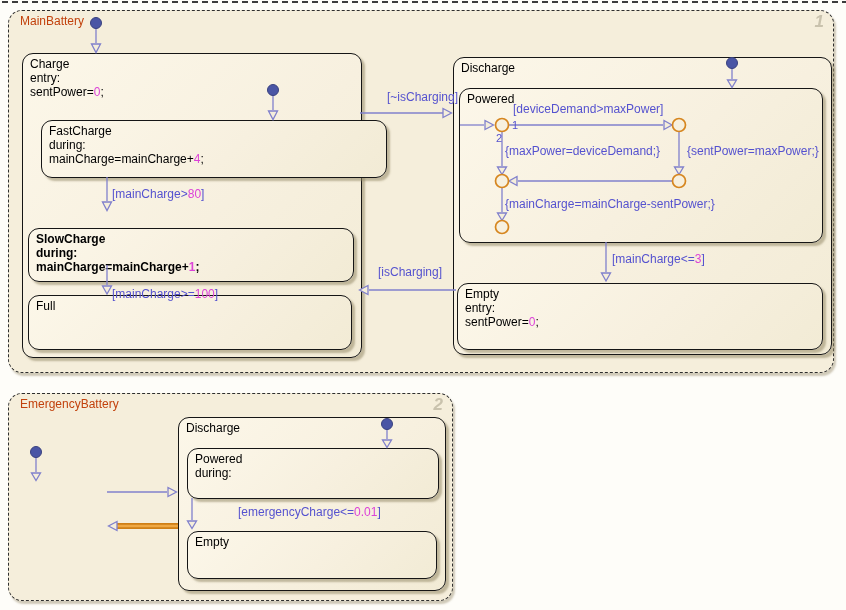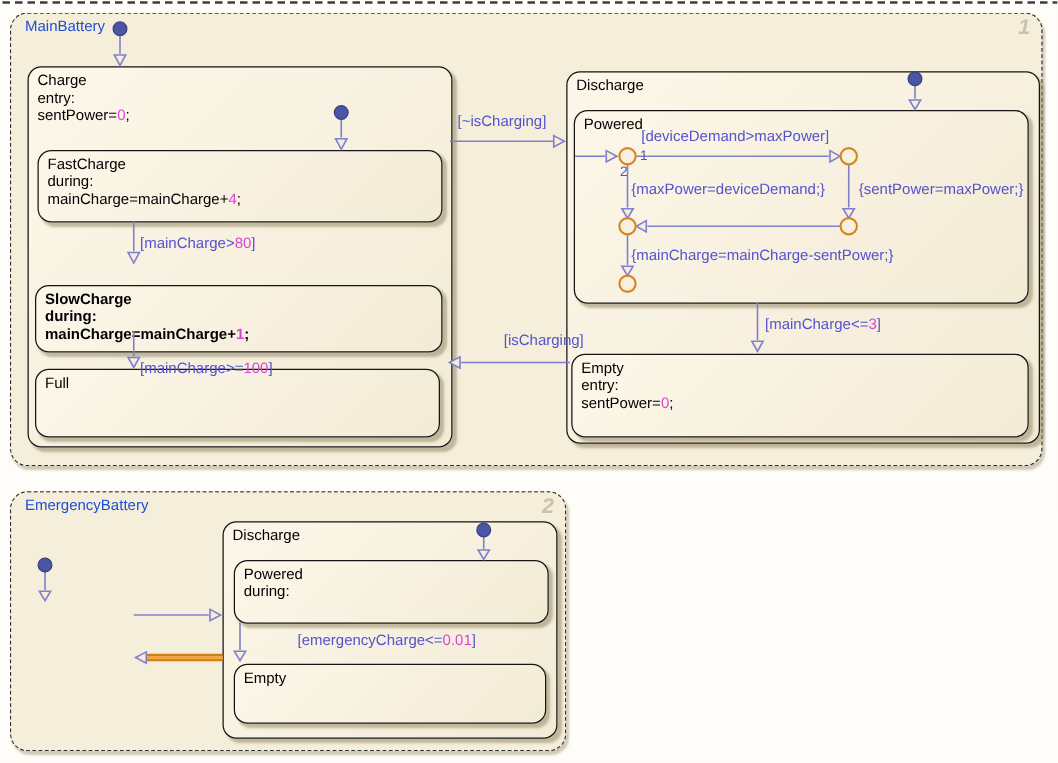--- a/index.html
+++ b/index.html
@@ -5,21 +5,21 @@
   html,body{margin:0;padding:0;background:#ffffff;}
   #canvas{
     position:relative;width:846px;height:610px;background:#fefdf9;overflow:hidden;
     font-family:"Liberation Sans", sans-serif;font-size:12px;color:#000;
   }
   .top-rule{position:absolute;top:1px;left:-8px;width:866px;height:0;border-top:2px dashed #3c3c3c;}
   .subchart{
     position:absolute;background:#f5eedb;border:1.4px dashed #2e2e2e;border-radius:14px;
     box-shadow:2px 3px 2px rgba(150,138,105,0.45);
   }
-  .subchart-title{position:absolute;top:3px;left:11px;color:#1d4ed8;white-space:nowrap;}
+  .subchart-title{position:absolute;top:3px;left:11px;color:#c2410c;white-space:nowrap;}
   .order-badge{
     position:absolute;top:1px;right:9px;color:#c9c2ad;font-size:17px;
     font-weight:bold;font-style:italic;
   }
   .state{
     position:absolute;border:1.6px solid #151515;border-radius:11px;
     background:linear-gradient(135deg,#fcf7e9 0%,#f7f0df 55%,#f2ebd5 100%);
     box-shadow:3px 3px 2px rgba(148,136,102,0.55);
   }
   .state-text{position:absolute;top:3px;left:7px;white-space:nowrap;line-height:14px;}
@@ -41,21 +41,21 @@
   </div>
 
   <div class="state" style="left:22px;top:53px;width:338px;height:303px;text-decoration:underline;">
     <div class="state-text">
       <div>Charge</div>
       <div>entry:</div>
       <div><span>sentPower=</span><span class="num">0</span><span>;</span></div>
     </div>
   </div>
 
-  <div class="state" style="left:30px;top:120px;width:322px;height:56px;">
+  <div class="state" style="left:41px;top:120px;width:322px;height:56px;padding-left:22px;">
     <div class="state-text">
       <div>FastCharge</div>
       <div>during:</div>
       <div><span>mainCharge=mainCharge+</span><span class="num">4</span><span>;</span></div>
     </div>
   </div>
 
   <div class="state" style="left:28px;top:228px;width:324px;height:52px;font-weight:bold;">
     <div class="state-text">
       <div>SlowCharge</div>
@@ -194,23 +194,23 @@
       <circle cx="732" cy="63" r="5.5"></circle>
       <circle cx="36" cy="452" r="5.5"></circle>
       <circle cx="387" cy="424" r="5.5"></circle>
     </g>
   </svg>
 
   <span class="lbl" style="left:112px;top:188px;"><span>[mainCharge&gt;</span><span class="num">80</span><span>]</span></span>
 
   <span class="lbl" style="left:112px;top:288px;"><span>[mainCharge&gt;=</span><span class="num">100</span><span>]</span></span>
 
-  <span class="lbl" style="left:366px;top:91px;">[~isCharging]</span>
-
-  <span class="lbl" style="left:371px;top:266px;padding-left:32px;">[isCharging]</span>
+  <span class="lbl" style="left:366px;top:91px;padding-left:21px;">[~isCharging]</span>
+
+  <span class="lbl" style="left:346px;top:266px;padding-left:32px;">[isCharging]</span>
 
   <span class="lbl" style="left:513px;top:103px;">[deviceDemand&gt;maxPower]</span>
 
   <span class="branch-num" style="left:512px;top:119px;">1</span>
   <span class="branch-num" style="left:496px;top:132px;">2</span>
 
   <span class="lbl" style="left:505px;top:145px;">{maxPower=deviceDemand;}</span>
 
   <span class="lbl" style="left:687px;top:145px;">{sentPower=maxPower;}</span>
 

